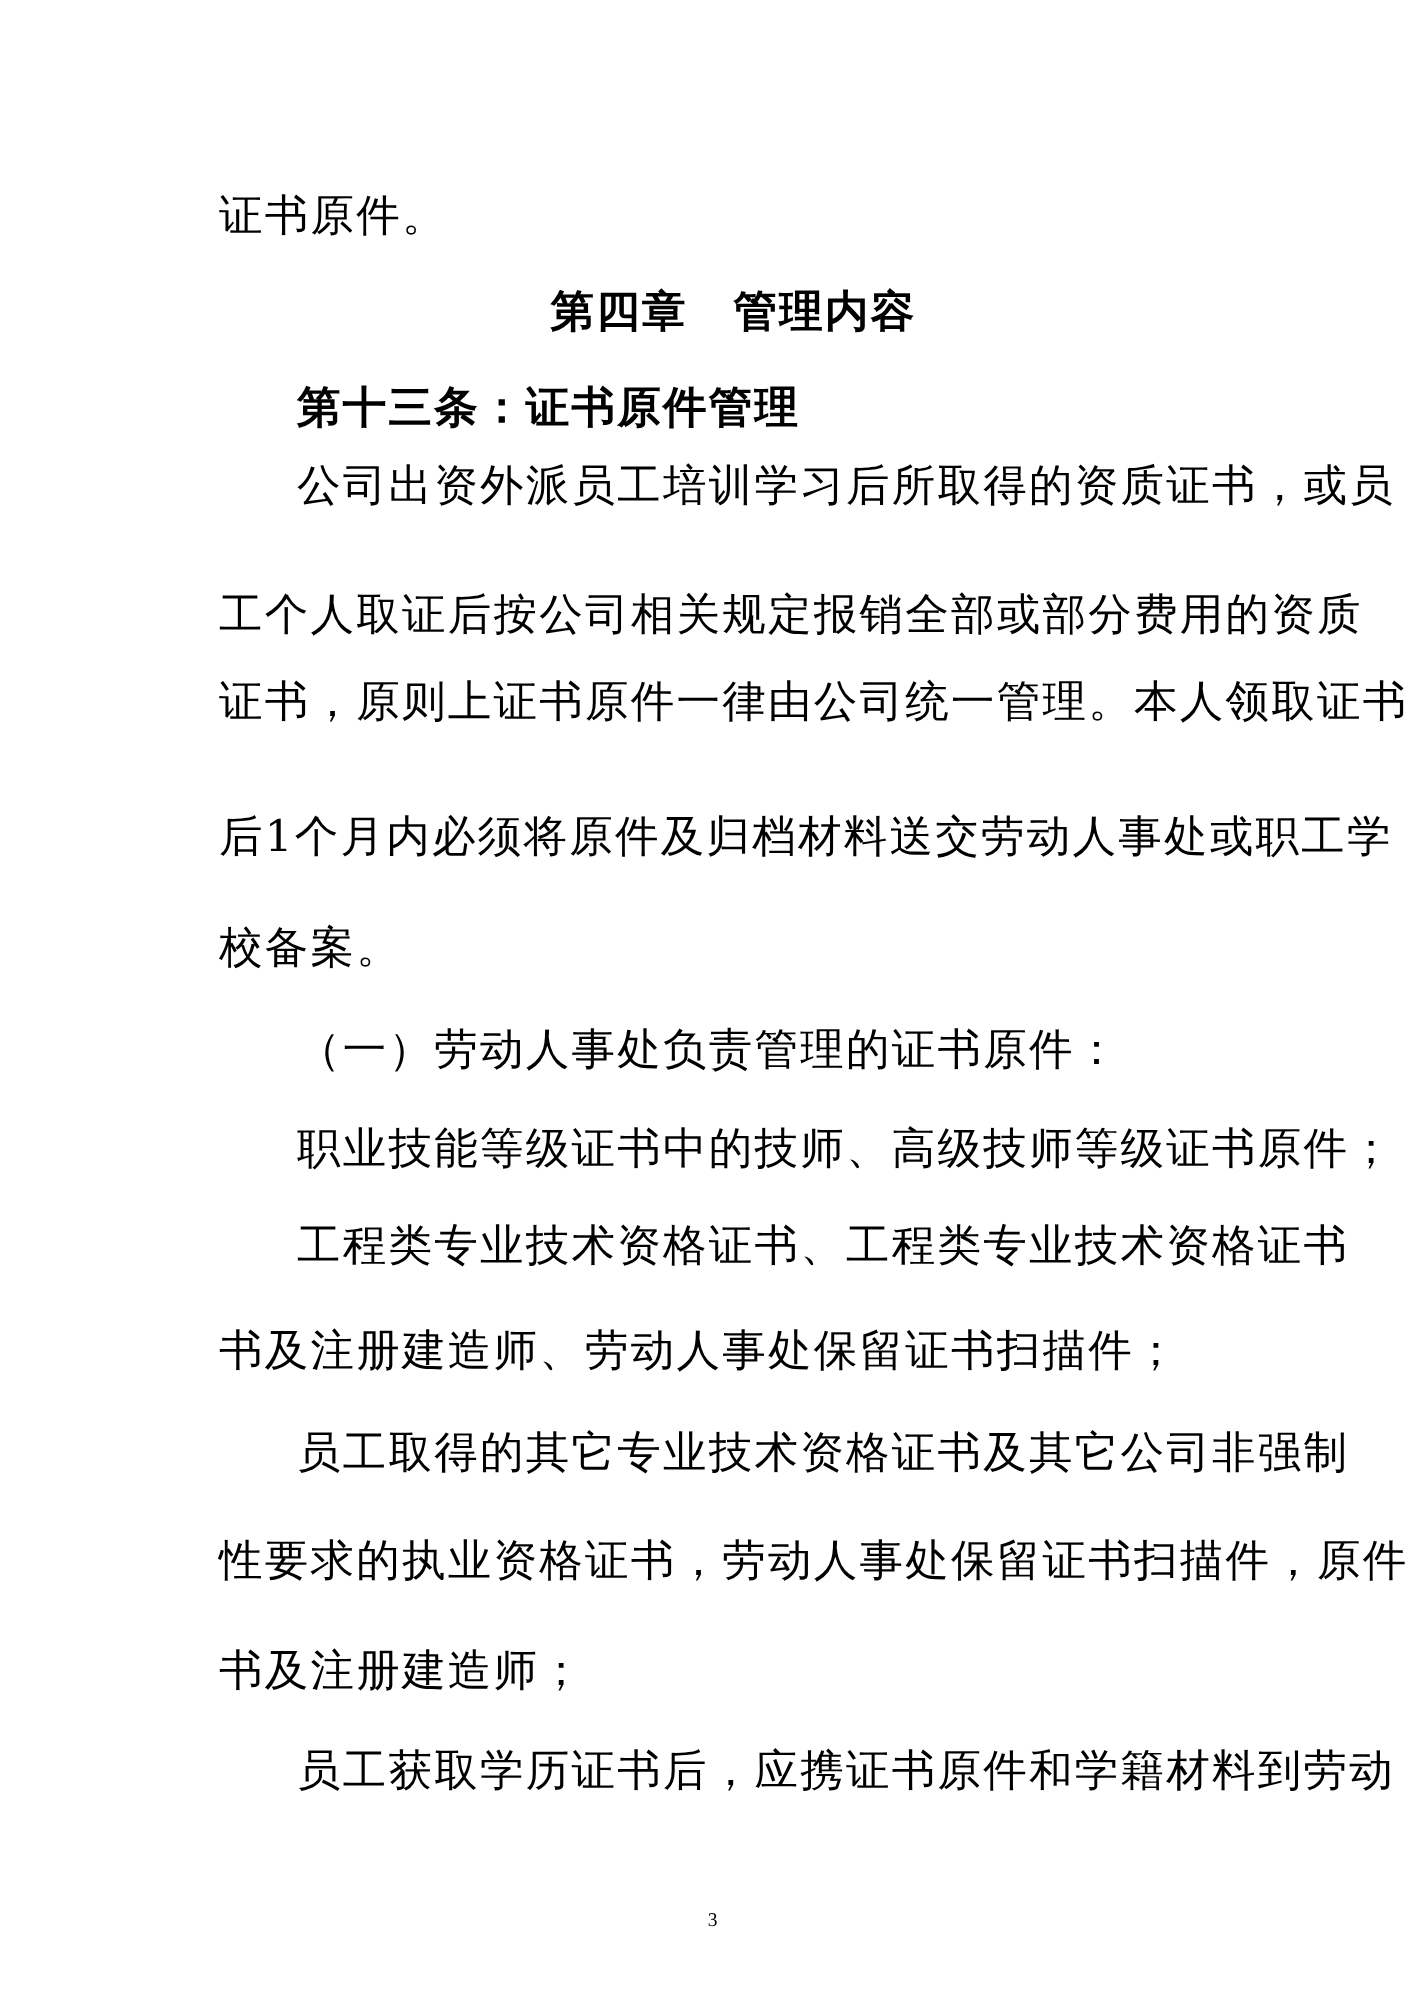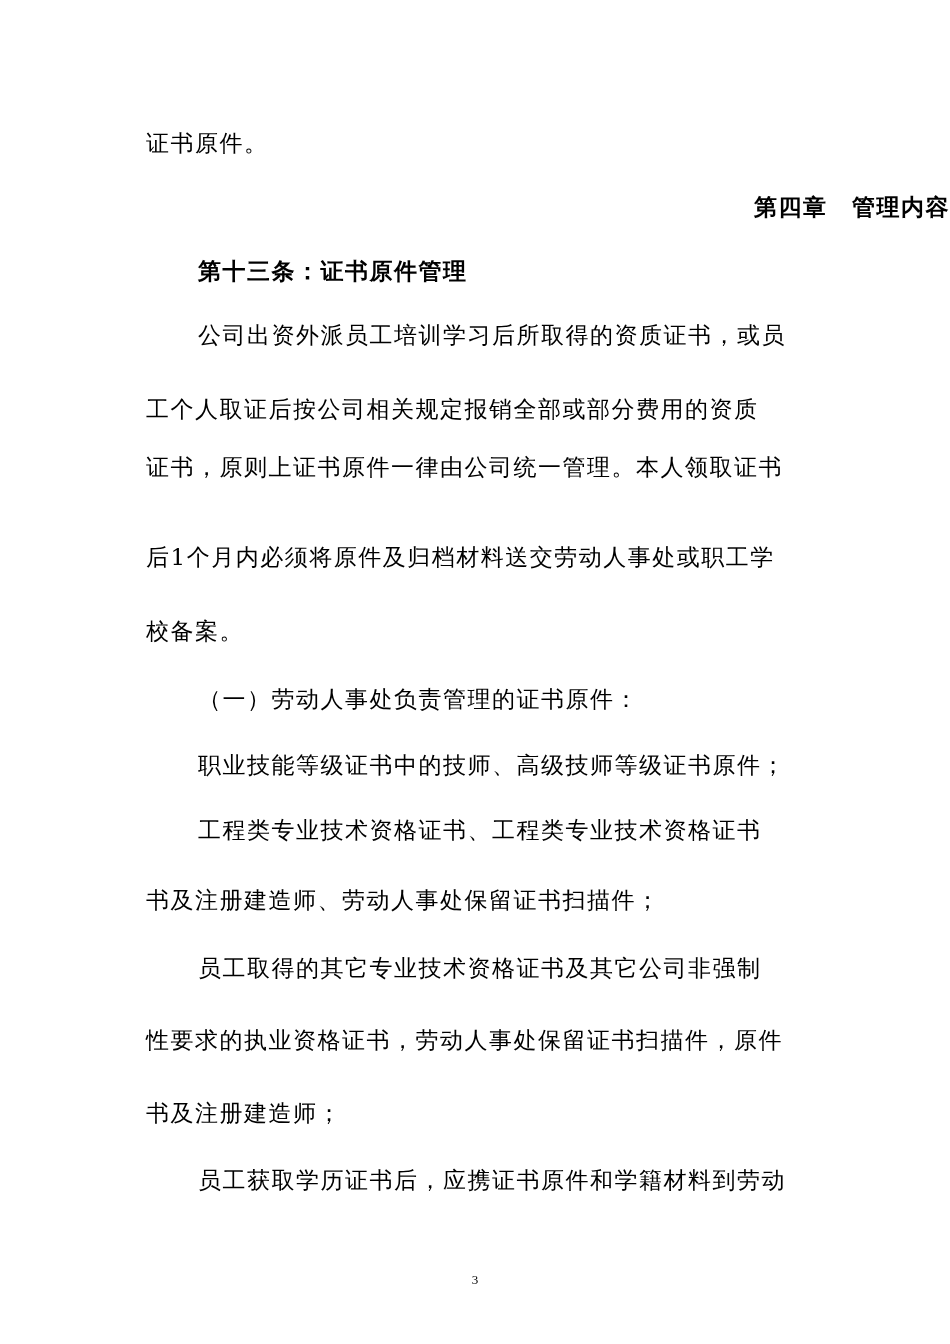--- a/index.html
+++ b/index.html
@@ -1,32 +1,32 @@
 <!DOCTYPE html>
 <html><head>
   <meta charset="utf-8">
   <style>
     html, body { margin: 0; padding: 0; background: #ffffff; }
     body { width: 950px; height: 1344px; position: relative; overflow: hidden;
       font-family: "DejaVu Serif", "Liberation Serif", serif; color: #000; }
-    .line { position: absolute; left: 146px; font-size: 23px; line-height: 30px; white-space: nowrap; letter-spacing: 1.5px; }
+    .line { position: absolute; left: 146px; font-size: 29px; line-height: 30px; white-space: nowrap; letter-spacing: 1.5px; }
     .indent { left: 198px; }
     .bold { font-weight: bold; font-family: "DejaVu Sans", "Liberation Sans", sans-serif; }
-    .center { left: 0; width: 950px; text-align: right; padding-left: 28px; box-sizing: border-box; }
+    .center { left: 0; width: 950px; text-align: center; padding-left: 28px; box-sizing: border-box; }
     .pagenum { position: absolute; left: 0; width: 950px; text-align: center; top: 1272px; font-size: 13px;
       font-family: "Liberation Serif", serif; }
   </style>
 </head>
 <body>
 
 <div>
   <div class="line" style="top:128px">证书原件。</div>
   <div class="line bold center" style="top:192px">第四章　管理内容</div>
   <div class="line bold indent" style="top:256px">第十三条：证书原件管理</div>
-  <div class="line indent" style="top:320px">公司出资外派员工培训学习后所取得的资质证书，或员</div>
+  <div class="line indent" style="top:308px">公司出资外派员工培训学习后所取得的资质证书，或员</div>
   <div class="line" style="top:394px">工个人取证后按公司相关规定报销全部或部分费用的资质</div>
   <div class="line" style="top:452px">证书，原则上证书原件一律由公司统一管理。本人领取证书</div>
   <div class="line" style="top:542px">后1个月内必须将原件及归档材料送交劳动人事处或职工学</div>
   <div class="line" style="top:616px">校备案。</div>
   <div class="line indent" style="top:684px">（一）劳动人事处负责管理的证书原件：</div>
   <div class="line indent" style="top:750px">职业技能等级证书中的技师、高级技师等级证书原件；</div>
   <div class="line indent" style="top:815px">工程类专业技术资格证书、工程类专业技术资格证书</div>
   <div class="line" style="top:885px">书及注册建造师、劳动人事处保留证书扫描件；</div>
   <div class="line indent" style="top:953px">员工取得的其它专业技术资格证书及其它公司非强制</div>
   <div class="line" style="top:1025px">性要求的执业资格证书，劳动人事处保留证书扫描件，原件</div>

